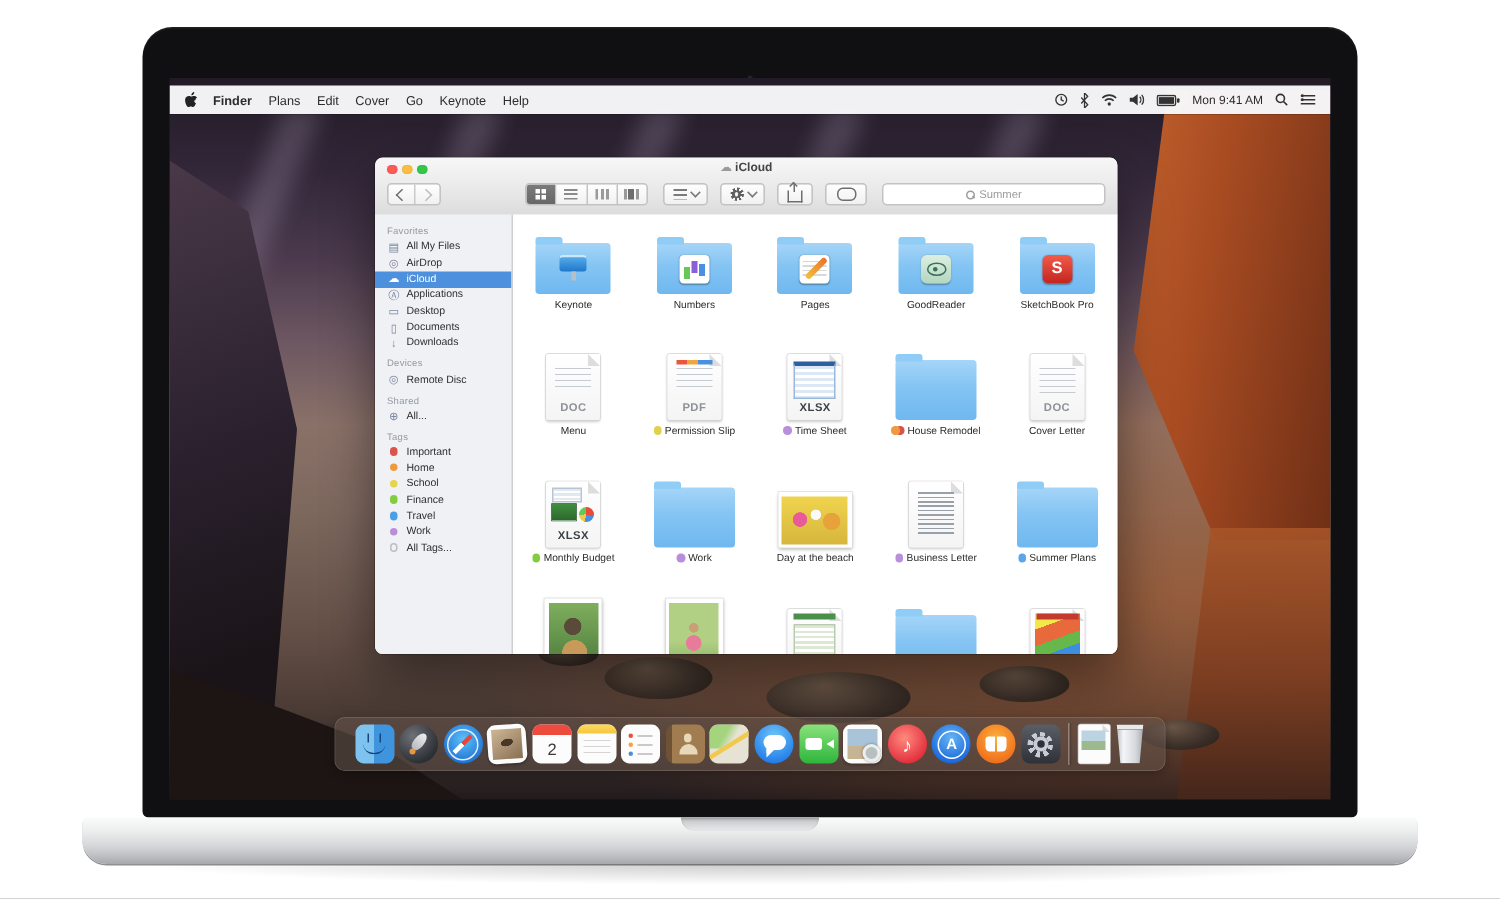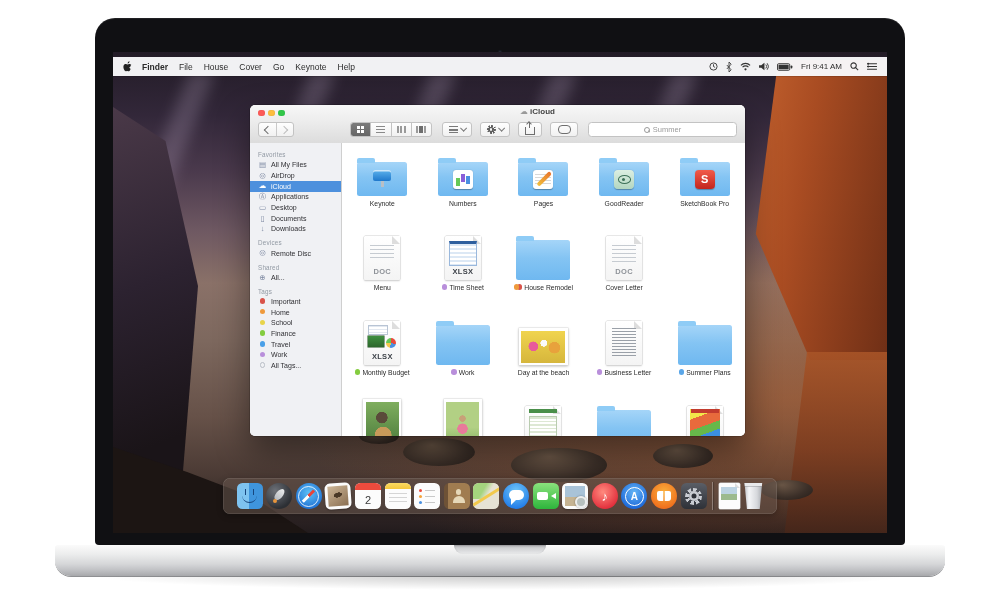--- a/index.html
+++ b/index.html
@@ -53,21 +53,21 @@
   
   .win{position:absolute;left:137px;top:53px;width:495px;height:331px;border-radius:5px;background:#fff;
     box-shadow:0 0 0 .5px rgba(0,0,0,.3),0 14px 34px rgba(0,0,0,.45);overflow:hidden;}
   .chrome{position:absolute;left:0;top:0;width:100%;height:38px;
     background:linear-gradient(180deg,#f7f7f7 0%,#ececec 45%,#dcdcdc 100%);
     border-bottom:.5px solid #b2b2b2;border-radius:5px 5px 0 0;}
   .tl{position:absolute;top:4.5px;width:6.5px;height:6.5px;border-radius:50%;}
   .tl.red{left:8px;background:#fc5b57;box-shadow:inset 0 0 1px #d44;}
   .tl.yel{left:18px;background:#fdbe3f;box-shadow:inset 0 0 1px #c93;}
   .tl.grn{left:28px;background:#33c748;box-shadow:inset 0 0 1px #2a5;}
-  .wtitle{position:absolute;top:2px;left:0;width:100%;text-align:center;font-size:8px;color:#444;font-weight:bold;margin-left:40px;}
+  .wtitle{position:absolute;top:2px;left:0;width:100%;text-align:center;font-size:8px;color:#444;font-weight:bold;}
   .wtitle .cloud{font-weight:normal;color:#9a9a9a;font-size:8px;margin-right:2px;}
   .tbtn{position:absolute;top:17px;height:15px;box-sizing:border-box;border:.5px solid #c3c3c3;border-radius:3px;
     background:linear-gradient(#fefefe,#f1f1f1);display:flex;align-items:center;justify-content:center;}
   .seg{border-right:.5px solid #c3c3c3;width:20px;height:100%;display:flex;align-items:center;justify-content:center;}
   .seg:last-child{border-right:none;}
   .seg.sel{background:linear-gradient(#7b7b7b,#676767);border-radius:2.5px 0 0 2.5px;}
   .chev{width:5px;height:5px;border-left:1.4px solid #6e6e6e;border-bottom:1.4px solid #6e6e6e;display:inline-block;}
   .chev.back{transform:rotate(45deg);margin-left:2px;}
   .chev.fwd{transform:rotate(-135deg);border-color:#bdbdbd;margin-right:2px;}
   .dchev{width:3.5px;height:3.5px;border-left:1.2px solid #7a7a7a;border-bottom:1.2px solid #7a7a7a;
@@ -259,22 +259,22 @@
       <div class="wp-rock" style="left:540px;top:392px;width:60px;height:24px;"></div>
       <div class="wp-rock" style="left:648px;top:428px;width:52px;height:20px;"></div>
 
       <div class="menubar">
         <span class="sico" style="margin-right:10px;">
           <svg viewBox="0 0 14 16" width="9" height="11">
               <path fill="#222" d="M11.3 8.6c0-2 1.6-3 1.7-3-1-1.4-2.4-1.6-2.9-1.6-1.2-.1-2.4.7-3 .7-.6 0-1.6-.7-2.6-.7C3.1 4 1.8 4.8 1.1 6 0 8.3.9 11.7 2 13.6c.6.9 1.3 1.9 2.2 1.9.9 0 1.2-.6 2.3-.6 1.1 0 1.4.6 2.3.6.9 0 1.5-.9 2.1-1.8.7-1 1-2 1-2.1 0 0-1.9-.7-1.9-2.9zM9.4 2.3c.5-.6.8-1.4.7-2.3-.7 0-1.6.5-2.1 1.1-.5.5-.9 1.4-.8 2.2.8.1 1.7-.4 2.2-1z"></path>
             </svg>
         </span>
         <span class="mi bold">Finder</span>
-        <span class="mi">File</span>
-        <span class="mi">House</span>
+        <span class="mi">Plans</span>
+        <span class="mi">Edit</span>
         <span class="mi">Cover</span>
         <span class="mi">Go</span>
         <span class="mi">Keynote</span>
         <span class="mi">Help</span>
         <span class="mb-right">
           <span class="sico">
             <svg width="9" height="9" viewBox="0 0 10 10">
                 <circle cx="5" cy="5" r="4" fill="none" stroke="#333" stroke-width="1"></circle>
                 <path d="M5 2.5V5l1.8 1" stroke="#333" stroke-width="1" fill="none"></path>
               </svg>
@@ -296,21 +296,21 @@
                 <path d="M7.5 2.8a3.2 3.2 0 0 1 0 4.4M9 1.4a5.4 5.4 0 0 1 0 7.2" stroke="#333" stroke-width="1" fill="none"></path>
               </svg>
             </span>
           <span class="sico">
             <svg width="16" height="8" viewBox="0 0 17 8">
                 <rect x="0.5" y="0.5" width="13" height="7" rx="1.2" fill="none" stroke="#333" stroke-width="1"></rect>
                 <rect x="1.6" y="1.6" width="10.8" height="4.8" fill="#333"></rect>
                 <rect x="14.5" y="2.4" width="1.8" height="3.2" rx="0.8" fill="#333"></rect>
               </svg>
             </span>
-          <span class="mb-time">Fri 9:41 AM</span>
+          <span class="mb-time">Mon 9:41 AM</span>
           <span class="sico">
             <svg width="9" height="9" viewBox="0 0 10 10">
                 <circle cx="4" cy="4" r="3" fill="none" stroke="#333" stroke-width="1.2"></circle>
                 <path d="M6.3 6.3L9 9" stroke="#333" stroke-width="1.2"></path>
               </svg>
             </span>
           <span class="sico">
             <svg width="10" height="9" viewBox="0 0 11 10">
                 <path d="M0 2h11M0 5h11M0 8h11" stroke="#333" stroke-width="1.2"></path>
                 <circle cx="1.3" cy="2" r="1.1" fill="#333"></circle>
@@ -507,20 +507,33 @@
                     <div class="ln"></div>
                     <div class="bdg">DOC</div>
                   </div>
                 </div>
               <div class="flabel">
                   <span>Menu</span>
                 </div>
             </div>
             <div class="cell">
               <div class="icbox">
+                  <div class="fdoc">
+                    <div class="clr"></div>
+                    <div class="ln" style="top:9px;"></div>
+                    <div class="bdg">PDF</div>
+                  </div>
+                </div>
+              <div class="flabel">
+                  <span class="tagdot" style="background:#e0d04a;"></span>
+                  <span>Permission Slip</span>
+                </div>
+            </div>
+            <div class="cell">
+              <div class="icbox">
                   <div class="fdoc dark">
                     <div class="tbl"></div>
                     <div class="bdg">XLSX</div>
                   </div>
                 </div>
               <div class="flabel">
                   <span class="tagdot" style="background:#b98fdb;"></span>
                   <span>Time Sheet</span>
                 </div>
             </div>

